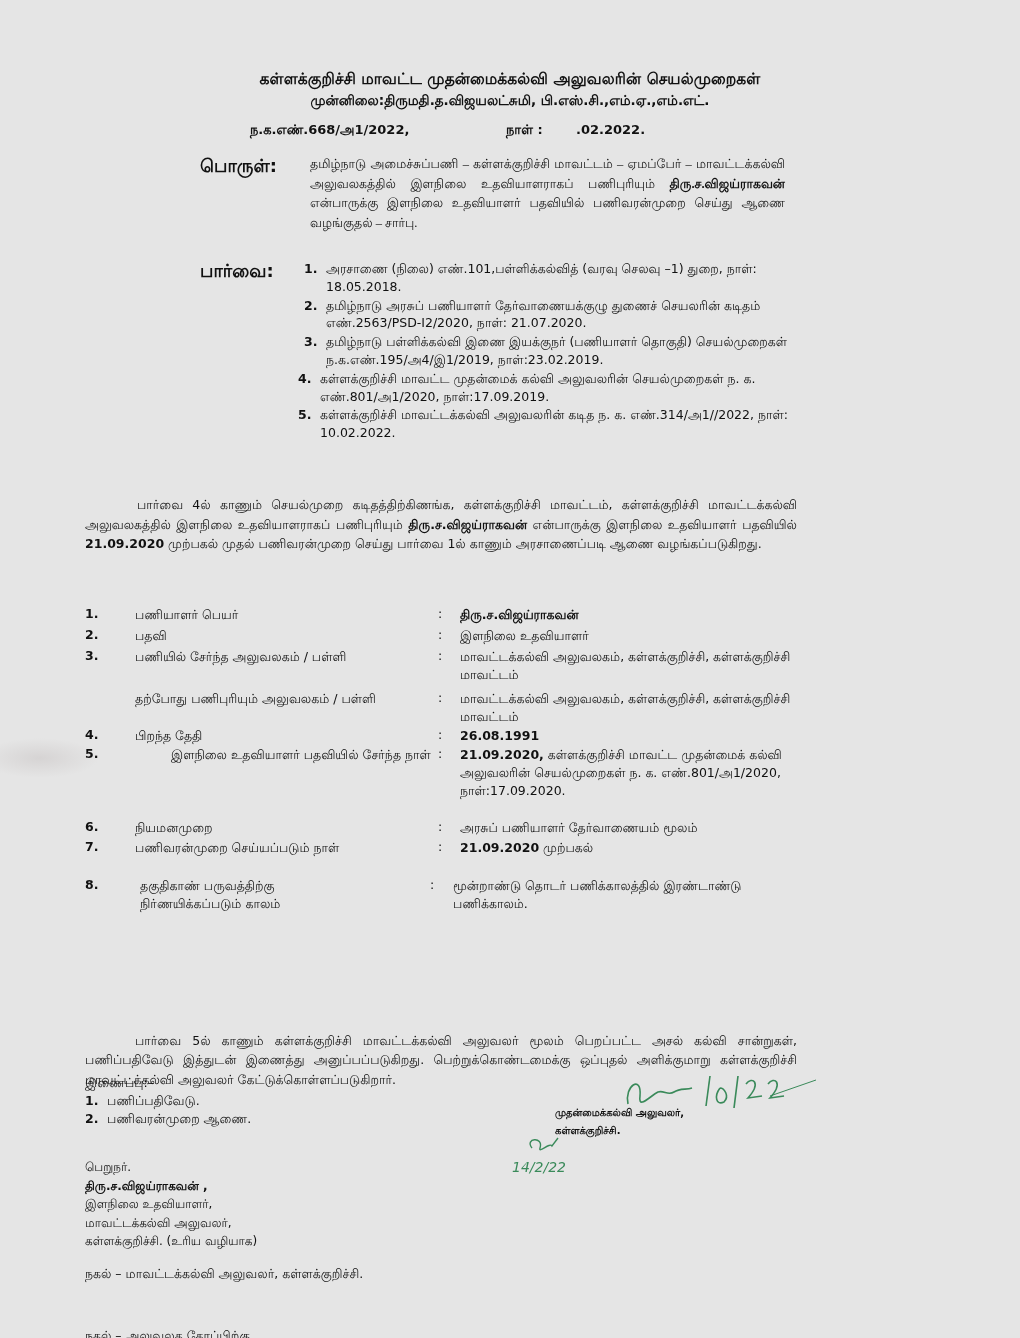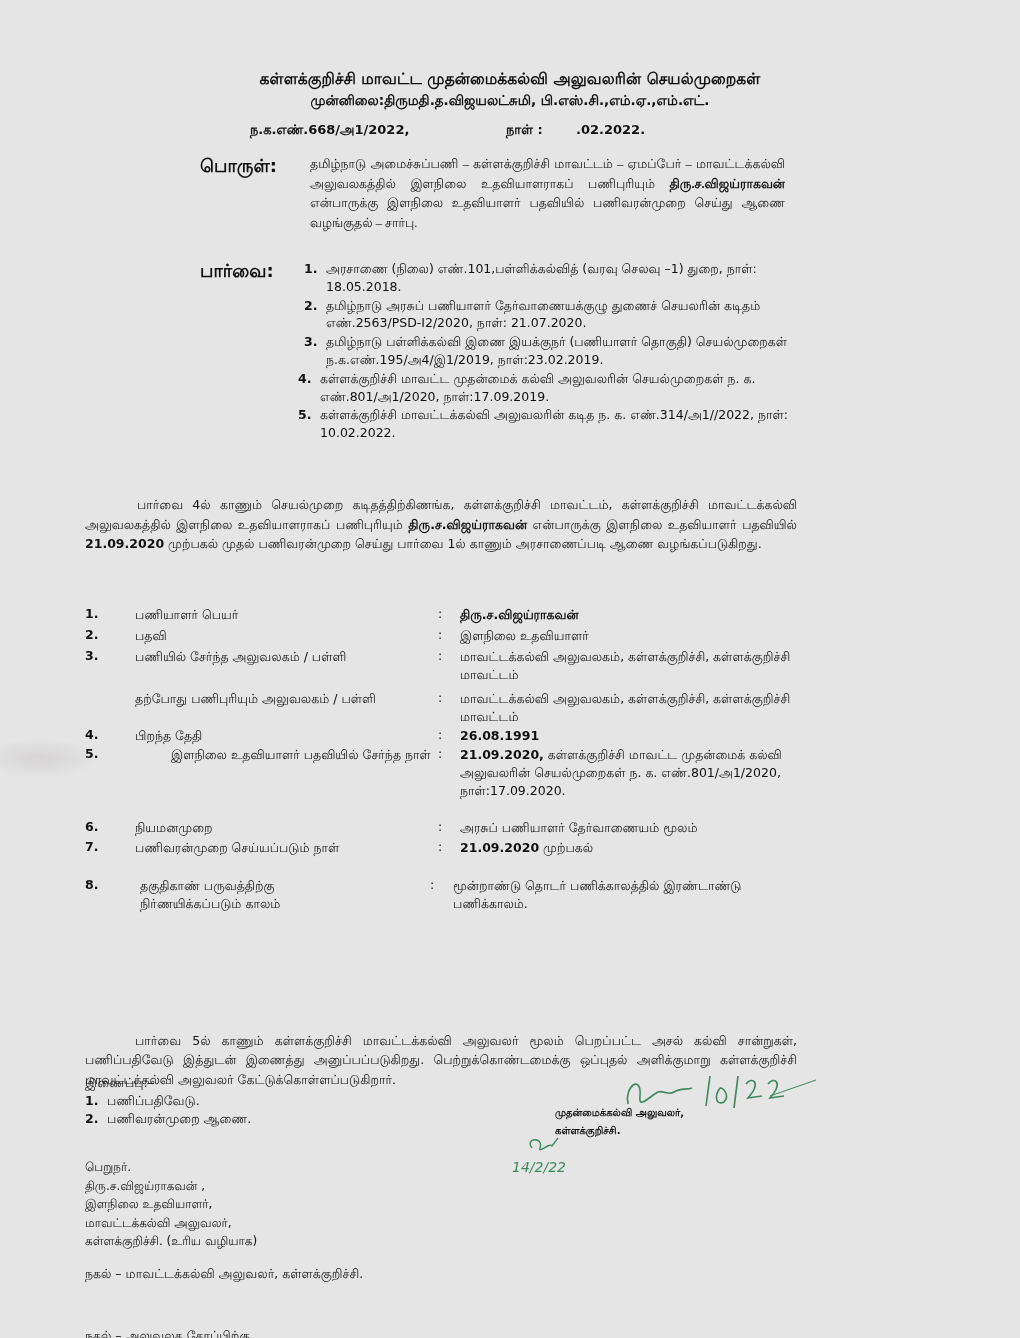--- a/index.html
+++ b/index.html
@@ -161,21 +161,21 @@
     <div>கள்ளக்குறிச்சி.</div>
   </div>
 
   <svg class="sigmark" style="left:510px; top:1134px;" width="70" height="44" viewBox="0 0 70 44">
     <path d="M22 14 C 14 4, 34 2, 30 14 C 28 20, 40 8, 42 12 L 48 4" fill="none" stroke="#3a8a5a" stroke-width="1.4"></path>
     <text x="2" y="38" font-size="14" fill="#3a8a5a" font-family="DejaVu Sans, sans-serif" font-style="italic">14/2/22</text>
   </svg>
 
   <div class="abs recv">
     <div>பெறுநர்.</div>
-    <div style="font-weight:normal;">திரு.ச.விஜய்ராகவன் ,</div>
+    <div style="font-weight:bold;">திரு.ச.விஜய்ராகவன் ,</div>
     <div>இளநிலை உதவியாளர்,</div>
     <div>மாவட்டக்கல்வி அலுவலர்,</div>
     <div>கள்ளக்குறிச்சி. (உரிய வழியாக)</div>
   </div>
 
   <div class="abs copy" style="top:1266px;">நகல் – மாவட்டக்கல்வி அலுவலர், கள்ளக்குறிச்சி.</div>
   <div class="abs copy" style="top:1305px;margin-top:23px;">நகல் – அலுவலக கோப்பிற்கு.</div>
 
 </div>
 

